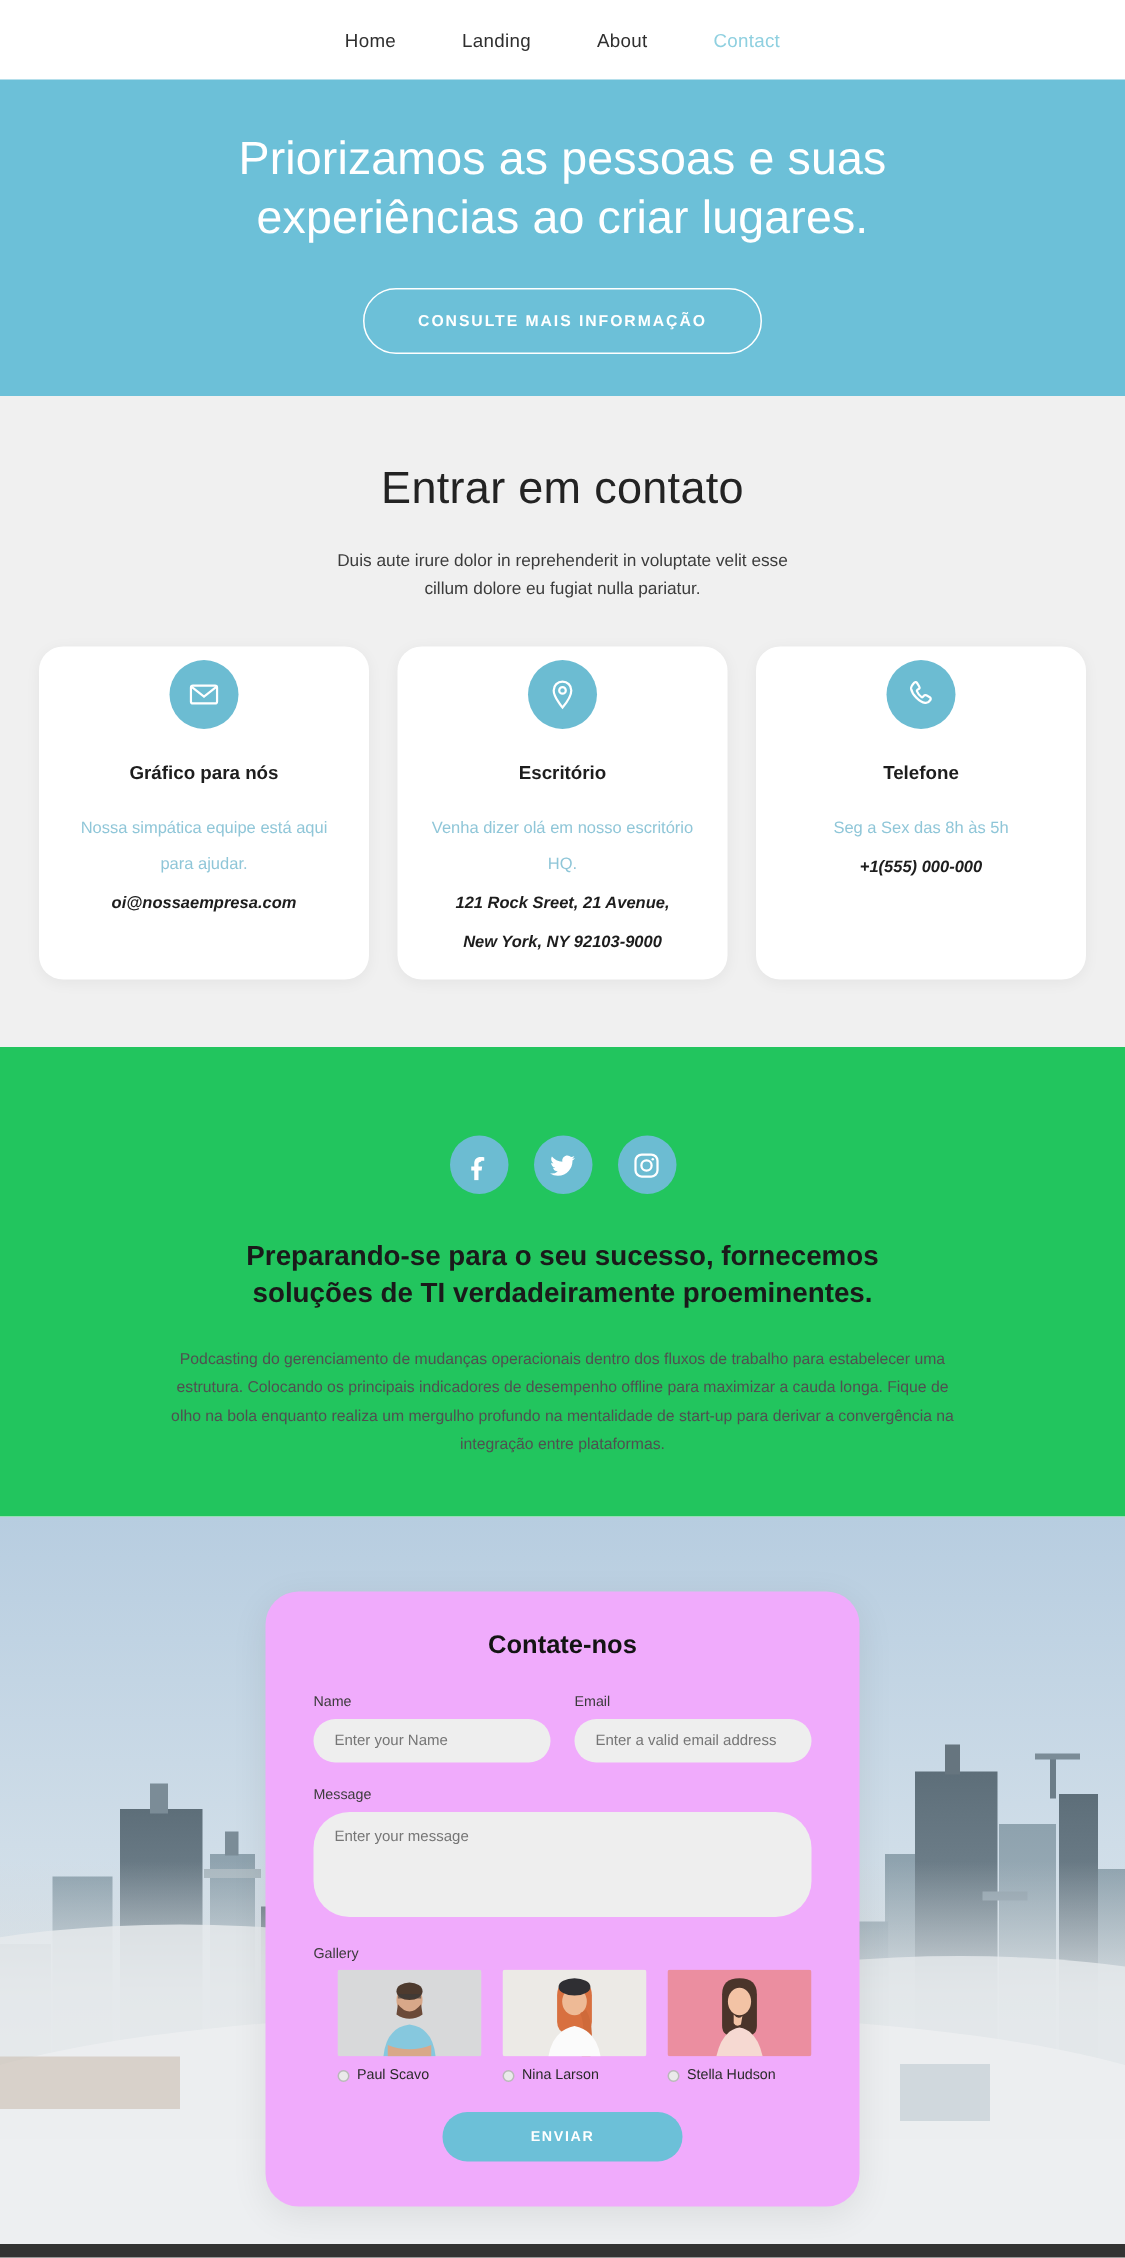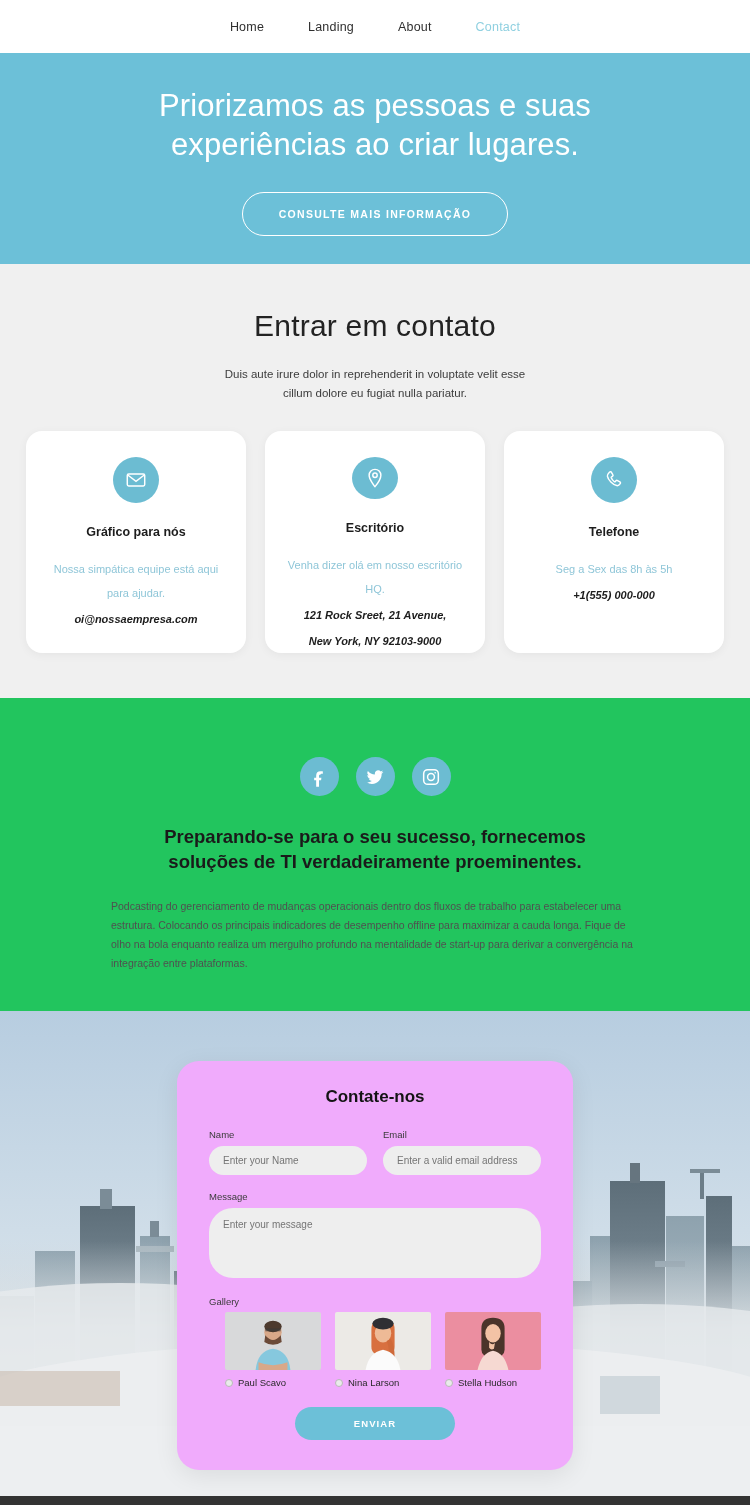--- a/index.html
+++ b/index.html
@@ -92,21 +92,21 @@
   }
   .card {
     width: 220px;
     height: 222px;
     background: #ffffff;
     border-radius: 16px;
     box-shadow: 0 2px 10px rgba(0,0,0,.05);
     display: flex;
     flex-direction: column;
     align-items: center;
-    padding-top: 26px;
+    padding-top: 9px;
   }
   .card-icon {
     width: 46px; height: 46px;
     border-radius: 50%;
     background: #6cbcd2;
     display: flex; align-items: center; justify-content: center;
   }
   .card-icon svg { display:block; }
   .card-title {
     margin-top: 22px;
@@ -149,20 +149,21 @@
     margin: 28px auto 0;
     text-align: center;
     font-size: 18.5px;
     font-weight: 700;
     line-height: 25px;
     color: #1a1a1a;
     max-width: 430px;
   }
   .mid p {
     margin: 23px auto 0;
+    text-align: center;
     font-size: 10.5px;
     line-height: 19px;
     color: #505050;
     max-width: 528px;
   }
 
   
   .form-sec {
     position: relative;
     height: 485px;

